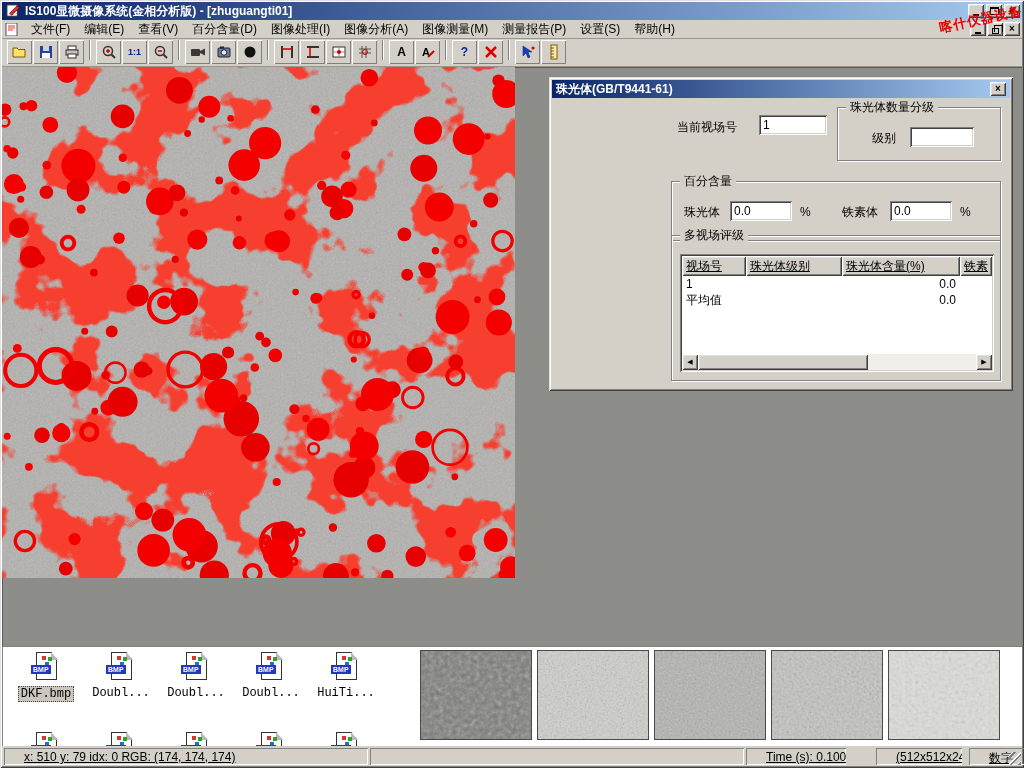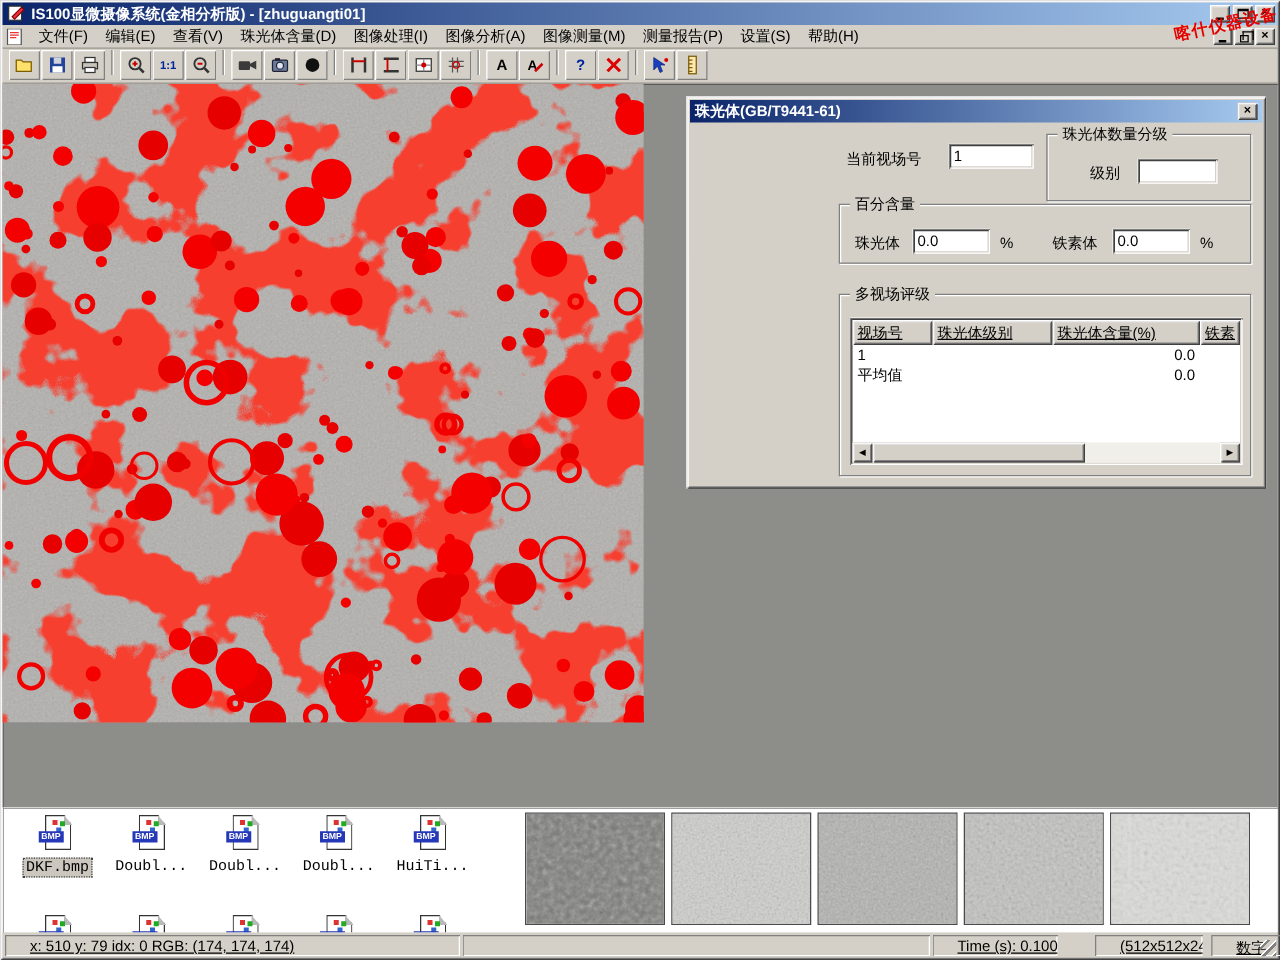--- a/index.html
+++ b/index.html
@@ -141,21 +141,21 @@
   <div class="menubar">
     <span class="mdi-doc">
       <svg viewBox="0 0 15 13">
           <rect x="1" y="0" width="11" height="13" fill="#fff" stroke="#555"></rect>
           <path d="M3 3h7M3 5h7M3 7h5" stroke="#e33" stroke-width="1"></path>
         </svg>
     </span>
     <span class="menu-item">文件(F)</span>
     <span class="menu-item">编辑(E)</span>
     <span class="menu-item">查看(V)</span>
-    <span class="menu-item">珠光体含量(D)</span>
+    <span class="menu-item">百分含量(D)</span>
     <span class="menu-item">图像处理(I)</span>
     <span class="menu-item">图像分析(A)</span>
     <span class="menu-item">图像测量(M)</span>
     <span class="menu-item">测量报告(P)</span>
     <span class="menu-item">设置(S)</span>
     <span class="menu-item">帮助(H)</span>
     <span class="mdi-btns">
       <button class="wbtn">
           <i class="ic-min"></i>
         </button>
@@ -498,21 +498,21 @@
 
       <span class="lbl" style="left:128px;top:42px;">当前视场号</span>
       <input class="field" style="left: 210px; top: 38px; width: 68px; height: 20px;" readonly="" value="1">
 
       <div class="group" style="left:288px;top:30px;width:164px;height:54px;">
         <span class="group-label">珠光体数量分级</span>
         <span class="lbl" style="left:34px;top:22px;">级别</span>
         <input class="field" style="left: 72px; top: 19px; width: 64px; height: 20px;" readonly="" value="">
       </div>
 
-      <div class="group" style="left:122px;top:86px;width:330px;height:48px;">
+      <div class="group" style="left:122px;top:104px;width:330px;height:60px;">
         <span class="group-label">百分含量</span>
         <span class="lbl" style="left:12px;top:22px;">珠光体</span>
         <input class="field" style="left: 58px; top: 19px; width: 62px; height: 20px;" readonly="" value="0.0">
         <span class="lbl" style="left:128px;top:22px;">%</span>
         <span class="lbl" style="left:170px;top:22px;">铁素体</span>
         <input class="field" style="left: 218px; top: 19px; width: 62px; height: 20px;" readonly="" value="0.0">
         <span class="lbl" style="left:288px;top:22px;">%</span>
       </div>
 
       <div class="group" style="left:122px;top:158px;width:330px;height:146px;">

